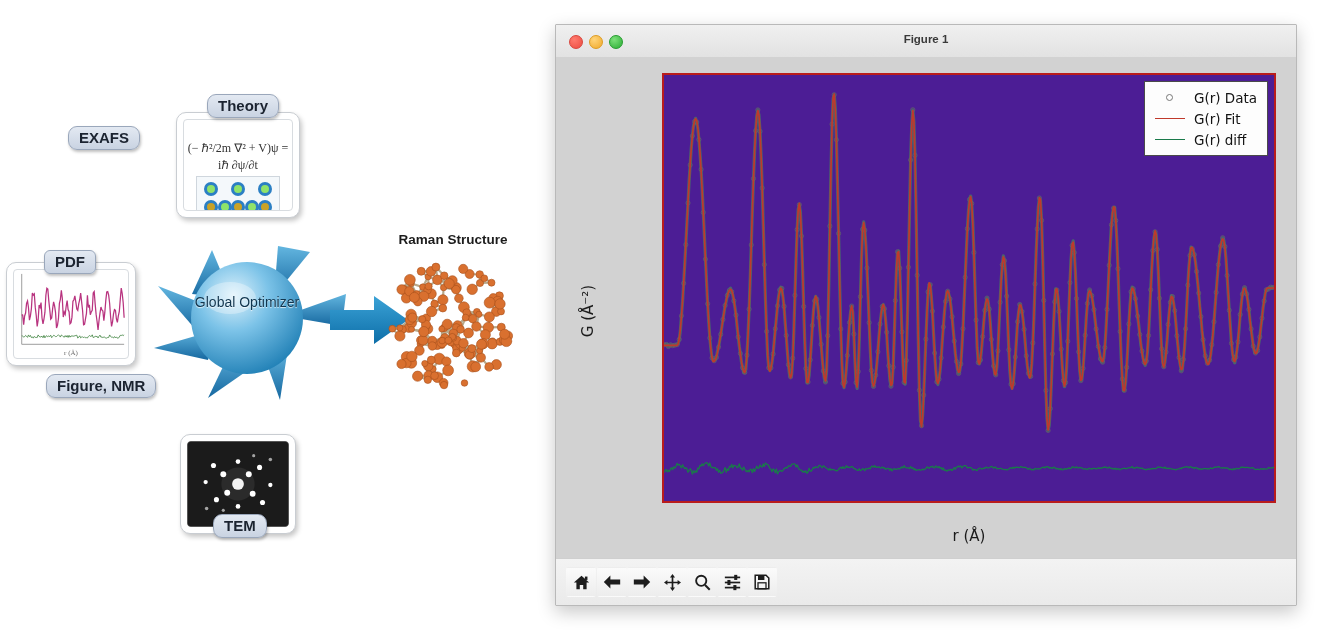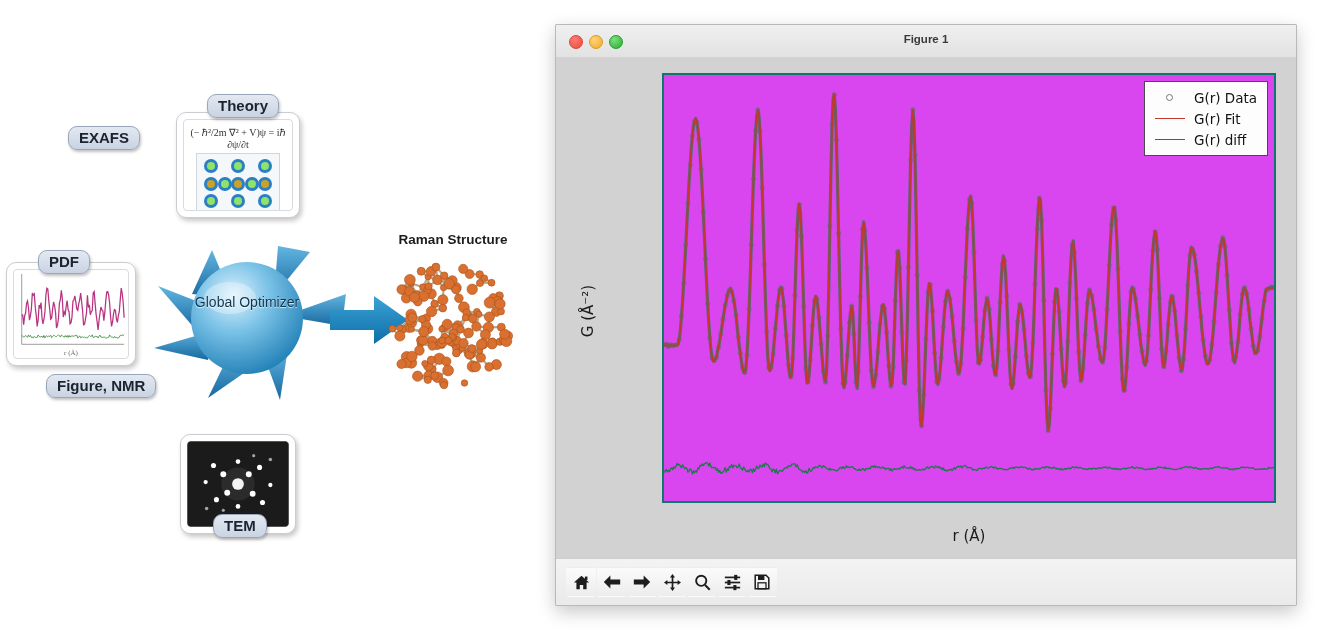--- a/index.html
+++ b/index.html
@@ -105,22 +105,22 @@
     background:linear-gradient(180deg,#fbfbfb,#ededed);
     border:1px solid rgba(0,0,0,0.0);
     cursor:pointer;
   }
   .tbtn svg{display:block;}
 
   
   #plotbox{
     position:absolute;
     left:96px;top:10px;right:10px;bottom:56px;
-    background:#d946ef;
-    border:2px solid #0f766e;
+    background:#4c1d95;
+    border:2px solid #b91c1c;
     box-sizing:border-box;
     overflow:hidden;
   }
   #plotsvg{position:absolute;left:0;top:0;width:100%;height:100%;}
   .ytick{position:absolute;left:-7px;width:7px;height:0;border-top:1.6px solid #1a1a1a;}
   .xtick{position:absolute;top:100%;height:7px;width:0;border-left:1.6px solid #1a1a1a;}
   #yAxisTitle{
     position:absolute;left:22px;top:50%;
     transform:translate(-50%,-50%) rotate(-90deg);
     font-size:15px;color:#1b1b1b;white-space:nowrap;
@@ -149,21 +149,21 @@
 </style>
 </head>
 <body>
 
 <div id="diagram">
 
   <div class="pill" style="left:68px;top:126px;">EXAFS</div>
 
   <div class="node" style="left:176px;top:112px;width:122px;height:104px;">
     <div class="inner" style="background:#fff;">
-      <div style="font-size:10px;color:#333;text-align:center;margin-top:5px;font-family:'Liberation Serif',serif;">(− ℏ²/2m ∇² + V)ψ = iℏ ∂ψ/∂t</div>
+      <div style="font-size:12px;color:#333;text-align:center;margin-top:19px;font-family:'Liberation Serif',serif;">(− ℏ²/2m ∇² + V)ψ = iℏ ∂ψ/∂t</div>
       <svg width="82" height="58" viewBox="0 0 82 58" style="display:block;margin:3px auto 0 auto;border:1px solid #cfd6dd;background:#f4f8fb;">
         <g>
           <circle cx="14" cy="12" r="7" fill="#2b7fc4"></circle>
             <circle cx="14" cy="12" r="4" fill="#8fe36a"></circle>
           <circle cx="41" cy="12" r="7" fill="#2b7fc4"></circle>
             <circle cx="41" cy="12" r="4" fill="#8fe36a"></circle>
           <circle cx="68" cy="12" r="7" fill="#2b7fc4"></circle>
             <circle cx="68" cy="12" r="4" fill="#8fe36a"></circle>
           <circle cx="14" cy="30" r="7" fill="#2b7fc4"></circle>
             <circle cx="14" cy="30" r="4" fill="#c9a227"></circle>
@@ -191,21 +191,21 @@
     <div class="inner">
       <svg width="100%" height="100%" viewBox="0 0 118 90" preserveAspectRatio="none">
         <line x1="8" y1="4" x2="8" y2="76" stroke="#9a9a9a" stroke-width="1"></line>
         <line x1="8" y1="76" x2="114" y2="76" stroke="#9a9a9a" stroke-width="1"></line>
         <path id="pdfmini" fill="none" stroke="#b8337f" stroke-width="1.3" d="M8,45.6 L9,46.2 L10,55.8 L11,47.0 L12,44.0 L13,34.1 L14,31.6 L15,38.6 L16,51.3 L17,47.0 L18,39.5 L19,23.5 L20,25.7 L21,24.5 L22,38.0 L23,46.5 L24,57.8 L25,51.1 L26,35.9 L27,38.3 L28,33.4 L29,49.1 L30,55.0 L31,50.2 L32,43.4 L33,25.8 L34,18.6 L35,19.5 L36,31.3 L37,40.5 L38,50.2 L39,49.0 L40,39.5 L41,32.6 L42,36.8 L43,43.3 L44,59.4 L45,56.7 L46,49.8 L47,34.1 L48,30.0 L49,20.9 L50,28.9 L51,48.1 L52,43.0 L53,45.4 L54,37.1 L55,31.2 L56,40.5 L57,42.6 L58,54.9 L59,53.8 L60,48.2 L61,32.0 L62,30.4 L63,26.5 L64,32.8 L65,39.8 L66,41.2 L67,34.6 L68,30.4 L69,23.5 L70,32.6 L71,41.7 L72,56.1 L73,55.6 L74,49.9 L75,44.3 L76,25.8 L77,38.4 L78,35.7 L79,45.8 L80,42.8 L81,41.2 L82,23.5 L83,22.0 L84,34.6 L85,45.4 L86,52.7 L87,61.3 L88,51.6 L89,44.0 L90,37.9 L91,40.9 L92,42.0 L93,51.9 L94,43.4 L95,31.3 L96,22.4 L97,22.0 L98,25.8 L99,34.2 L100,48.1 L101,57.6 L102,53.0 L103,44.8 L104,40.5 L105,41.2 L106,50.1 L107,53.5 L108,47.0 L109,42.3 L110,30.0 L111,18.4 L112,24.0 L113,33.2 L114,48.8 "></path>
         <path id="pdfminidiff" fill="none" stroke="#4a8a4a" stroke-width="0.9" d="M8,67.3 L9,67.6 L10,68.5 L11,68.2 L12,66.9 L13,67.8 L14,68.9 L15,66.4 L16,68.2 L17,66.9 L18,69.1 L19,68.4 L20,69.7 L21,67.9 L22,68.9 L23,68.9 L24,69.1 L25,66.4 L26,67.9 L27,68.6 L28,68.3 L29,67.7 L30,69.3 L31,66.9 L32,69.4 L33,67.7 L34,67.2 L35,68.3 L36,67.4 L37,68.1 L38,66.7 L39,69.2 L40,68.0 L41,66.8 L42,67.2 L43,68.1 L44,68.0 L45,67.1 L46,66.3 L47,67.3 L48,68.6 L49,66.5 L50,67.1 L51,68.1 L52,68.8 L53,67.1 L54,68.6 L55,67.0 L56,69.0 L57,66.8 L58,68.7 L59,67.4 L60,67.7 L61,67.4 L62,67.8 L63,67.2 L64,67.0 L65,66.7 L66,69.6 L67,68.8 L68,67.3 L69,69.4 L70,68.6 L71,68.3 L72,69.3 L73,68.3 L74,69.4 L75,69.2 L76,69.5 L77,68.0 L78,67.0 L79,67.8 L80,67.9 L81,66.3 L82,69.1 L83,68.7 L84,67.8 L85,68.1 L86,67.8 L87,69.5 L88,67.8 L89,66.6 L90,68.7 L91,68.5 L92,69.1 L93,68.6 L94,68.7 L95,69.6 L96,69.6 L97,69.0 L98,69.0 L99,66.4 L100,68.0 L101,68.7 L102,68.7 L103,69.5 L104,68.1 L105,69.4 L106,68.4 L107,69.7 L108,69.7 L109,68.5 L110,66.8 L111,67.0 L112,66.4 L113,67.1 L114,66.3 "></path>
       </svg>
       <div class="axlabel">r (Å)</div>
     </div>
   </div>
-  <div class="pill" style="left:38px;top:250px;">PDF</div>
+  <div class="pill" style="left:44px;top:250px;border-radius:6px;">PDF</div>
 
   <div class="pill" style="left:46px;top:374px;">Figure, NMR</div>
 
   <div class="node" style="left:180px;top:434px;width:114px;height:98px;">
     <div class="inner" style="background:#111;border-color:#555;">
       <svg width="100%" height="100%" viewBox="0 0 102 86" preserveAspectRatio="none">
         <rect width="102" height="86" fill="#1b1b1b"></rect>
         <g fill="#ffffff">
           <circle cx="51" cy="43" r="6" opacity="0.95"></circle>
           <circle cx="36" cy="33" r="3"></circle>

